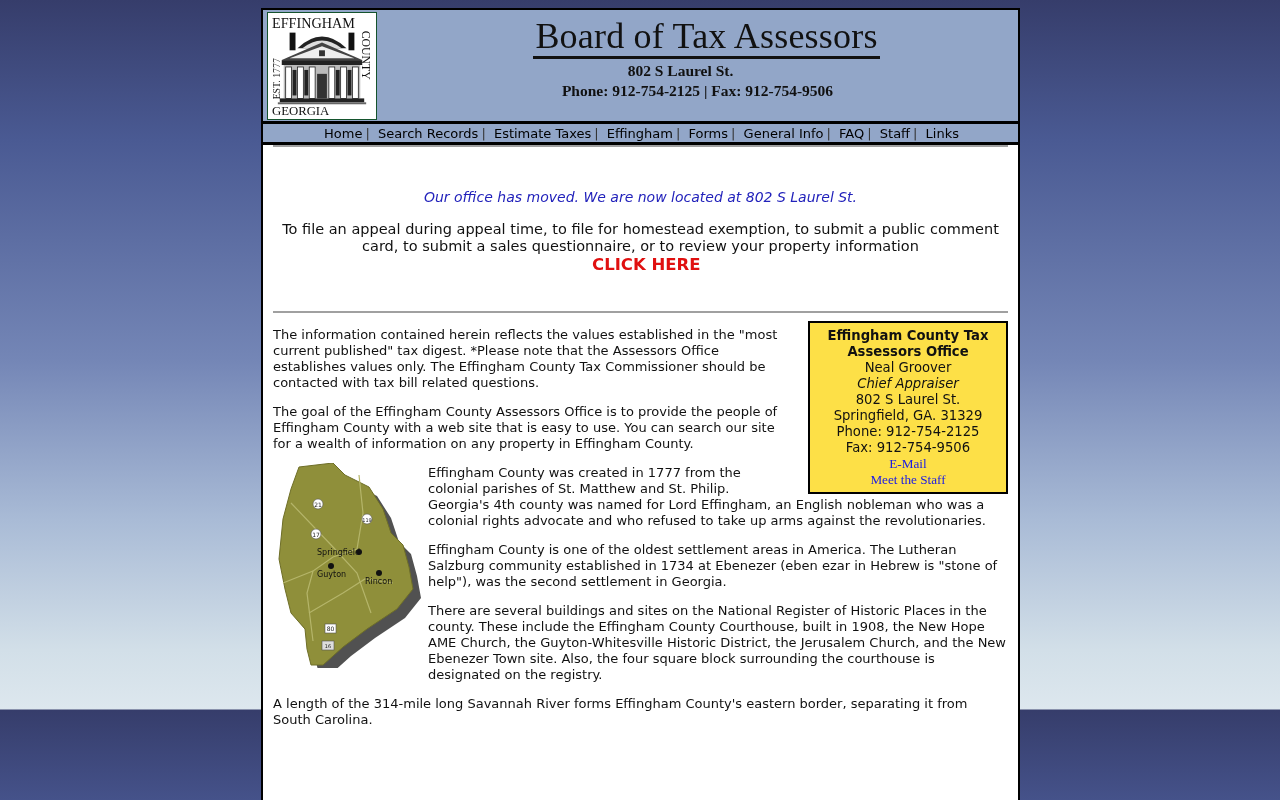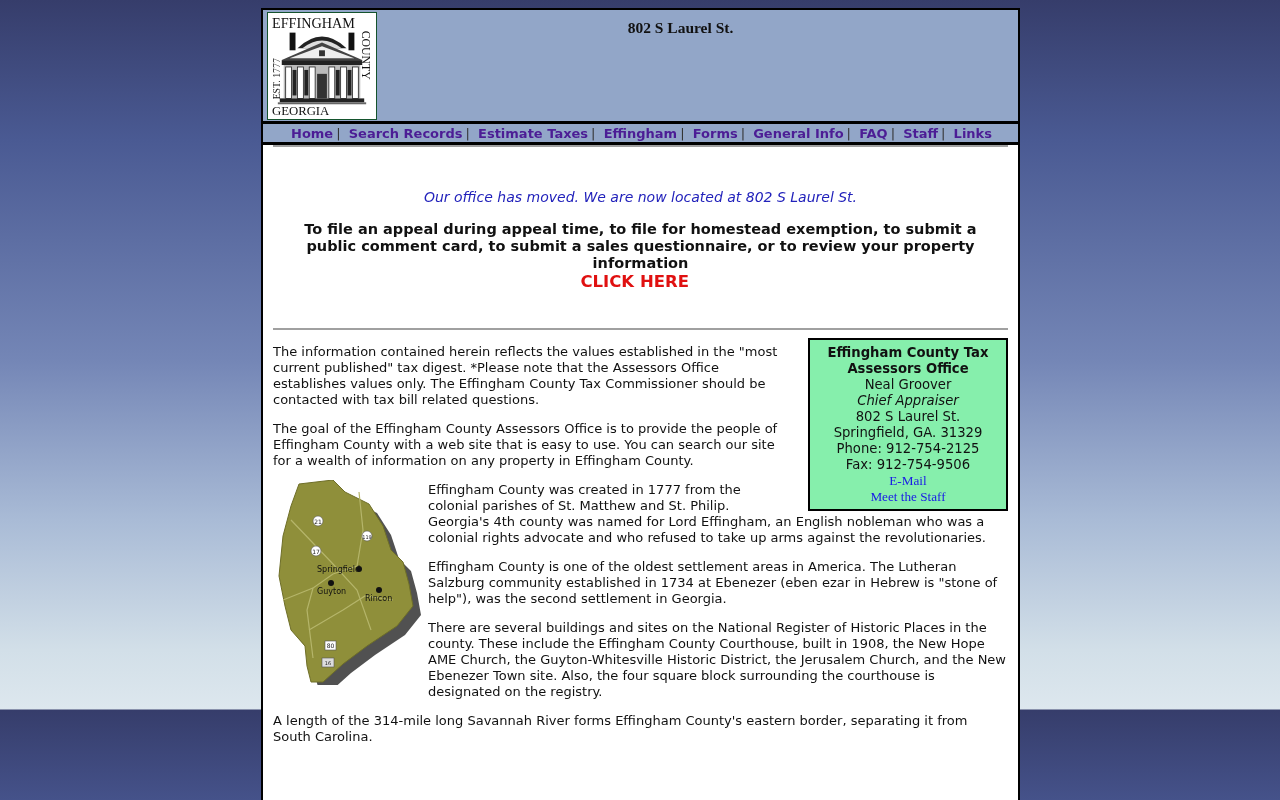--- a/index.html
+++ b/index.html
@@ -66,24 +66,23 @@
       height: 21px;
       background: #92a6c8;
       border-bottom: 3px solid #000;
       text-align: center;
       font-size: 13px;
       line-height: 19px;
       color: #111;
       padding-left: 2px;
     }
     #navbar a {
-      color: #4c1d95;
+      color: #000000;
       text-decoration: none;
       font-family: "DejaVu Sans", sans-serif;
-      font-weight: bold;
     }
     #navbar .sep { color: #333; margin: 0 4px 0 3px; }
 
     #content { padding: 0 10px; position: relative; }
     #welcome {
       text-align: center;
       font-weight: bold;
       font-size: 16.5px;
       padding-top: 36px;
       height: 62px;
@@ -97,47 +96,47 @@
     #moved {
       text-align: center;
       color: #2222bb;
       font-style: italic;
       font-size: 14px;
       margin-top: 42px;
       height: 20px;
     }
     #appeal {
       text-align: center;
-      font-weight: bold;
+      font-weight: normal;
       font-size: 14.5px;
       line-height: 17px;
       color: #111;
       margin-top: 12px;
       padding: 0 8px;
     }
     #click-here {
-      text-align: left;
+      text-align: right;
       font-weight: bold;
       color: #e01010;
       font-size: 16.5px;
       line-height: 19px;
       text-decoration: none;
       display: block;
       width: 120px;
       margin: 0 auto;
     }
     #rule2 { margin-top: 37px; }
 
     #body-area { position: relative; margin-top: 14px; font-size: 13px; line-height: 16px; color: #111; }
     #infobox {
       float: right;
       width: 200px;
       margin-left: 16px;
       margin-top: -6px;
-      background: #86efac;
+      background: #fde047;
       border: 2px solid #000;
       text-align: center;
       font-size: 13.2px;
       line-height: 16px;
       padding: 5px 2px 4px 2px;
       color: #111;
     }
     #infobox .ib-title { font-weight: bold; }
     #infobox .ib-role { font-style: italic; }
     #infobox a { color: #1a1ae6; text-decoration: none; display: block; font-family: Liberation Serif, serif; }
@@ -186,21 +185,23 @@
         <rect x="25" y="58" width="4" height="26" fill="#222"></rect>
         <rect x="37" y="58" width="4" height="26" fill="#222"></rect>
         <rect x="50" y="62" width="10" height="25" fill="#333"></rect>
         <rect x="69" y="58" width="4" height="26" fill="#222"></rect>
         <rect x="81" y="58" width="4" height="26" fill="#222"></rect>
         <rect x="12" y="87" width="86" height="4" fill="#222"></rect>
         <rect x="10" y="91" width="90" height="2" fill="#666"></rect>
       </svg>
     </div>
     <div id="title-block">
+      <div id="site-title">Board of Tax Assessors</div>
       <div id="addr1" class="addr">802 S Laurel St.</div>
+      <div id="addr3" class="addr">Phone: 912-754-2125 | Fax: 912-754-9506</div>
     </div>
   </div>
 
   <div id="navbar">
     <a href="#">Home</a><span class="sep">|</span>
     <a href="#">Search Records</a><span class="sep">|</span>
     <a href="#">Estimate Taxes</a><span class="sep">|</span>
     <a href="#">Effingham</a><span class="sep">|</span>
     <a href="#">Forms</a><span class="sep">|</span>
     <a href="#">General Info</a><span class="sep">|</span>

